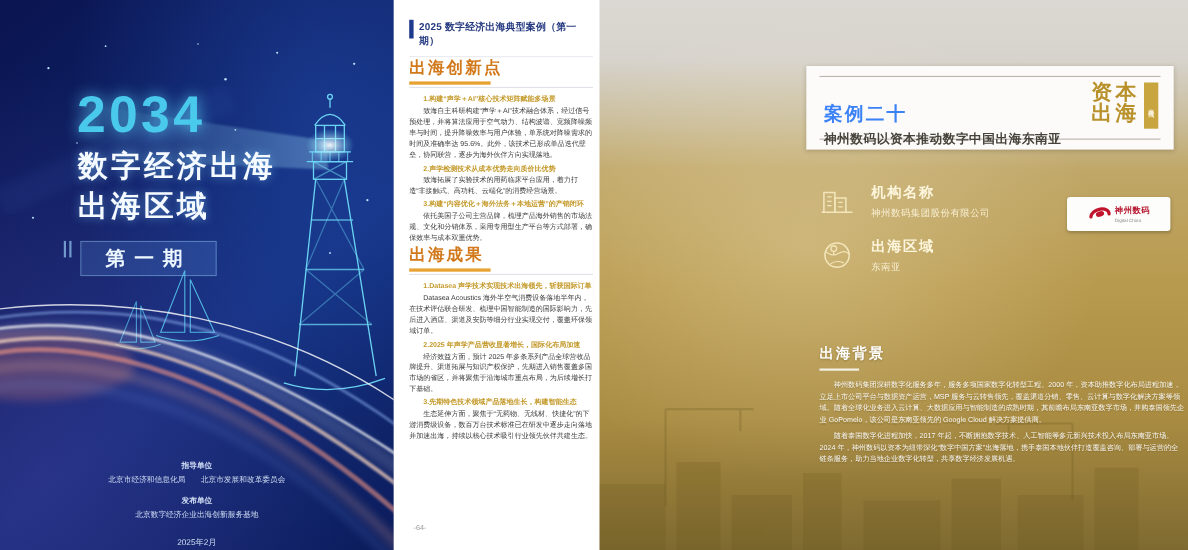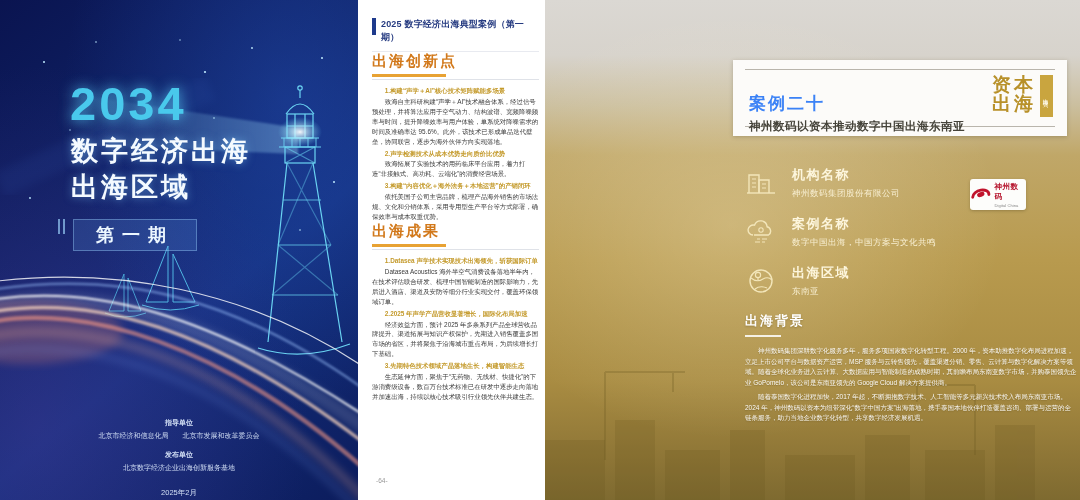--- a/index.html
+++ b/index.html
@@ -63,21 +63,21 @@
     align-items:center;justify-content:center;}
   .mode-tag span{writing-mode:vertical-rl;font-size:5.5px;color:#fdf8e8;letter-spacing:1px;}
 
   .info-rows{position:absolute;left:200px;top:166px;width:335px;}
   .info-row{display:flex;margin-bottom:15px;}
   .info-icon{width:32px;height:32px;flex:0 0 32px;margin-right:15px;}
   .info-icon svg{width:32px;height:32px;}
   .info-label{font-size:13px;font-weight:700;color:#fdf6dd;letter-spacing:1.5px;}
   .info-value{font-size:8.5px;color:#f8efd2;margin-top:4px;letter-spacing:.5px;}
 
-  .logo-chip{position:absolute;left:425px;top:179px;width:56px;height:31px;background:#fdfdfb;
+  .logo-chip{position:absolute;left:425px;top:179px;width:94px;height:31px;background:#fdfdfb;
     border-radius:3px;box-shadow:0 1px 3px rgba(60,50,20,.3);display:flex;align-items:center;
     justify-content:center;}
   .logo-chip svg{width:22px;height:17px;margin-right:3px;}
   .logo-cn{font-size:7.5px;font-weight:700;color:#b5122b;letter-spacing:.5px;}
   .logo-en{font-size:4.2px;color:#8a8a8a;margin-top:1px;}
 
   .bg-section{position:absolute;left:200px;top:312px;width:332px;}
   .bg-heading{font-size:13px;font-weight:800;color:#ffffff;letter-spacing:2px;
     text-shadow:0 1px 2px rgba(90,70,20,.4);}
   .bg-underline{width:36px;height:2px;background:rgba(255,255,255,.85);margin:5px 0 9px 0;}
@@ -258,33 +258,20 @@
         </svg>
       </div>
       <div>
         <div class="info-label">机构名称</div>
         <div class="info-value">神州数码集团股份有限公司</div>
       </div>
     </div>
     <div class="info-row">
       <div class="info-icon">
         <svg viewBox="0 0 32 32" fill="none" stroke="#f3e6ba" stroke-width="1.4">
-          <path d="M8,20 a5,5 0 1,1 1.5,-9.8 a6.5,6.5 0 0,1 12.6,1.6 a4.5,4.5 0 0,1 1.4,8.2 H9"></path>
-          <path d="M12,24 h3 M17,24 h5 M10,27 h5 M17,27 h3" stroke-width="1.1"></path>
-          <circle cx="16" cy="15" r="2.2" stroke-width="1.1"></circle>
-        </svg>
-      </div>
-      <div>
-        <div class="info-label">案例名称</div>
-        <div class="info-value">数字中国出海，中国方案与文化共鸣</div>
-      </div>
-    </div>
-    <div class="info-row">
-      <div class="info-icon">
-        <svg viewBox="0 0 32 32" fill="none" stroke="#f3e6ba" stroke-width="1.4">
           <circle cx="16" cy="17" r="11"></circle>
           <path d="M6,14 q6,5 12,1 q5,-3 9,1" stroke-width="1.1"></path>
           <path d="M10,25 q5,-4 12,-1" stroke-width="1.1"></path>
           <circle cx="13" cy="11" r="2.6" stroke-width="1.2"></circle>
           <path d="M13,13.6 L13,16.4" stroke-width="1.2"></path>
         </svg>
       </div>
       <div>
         <div class="info-label">出海区域</div>
         <div class="info-value">东南亚</div>

